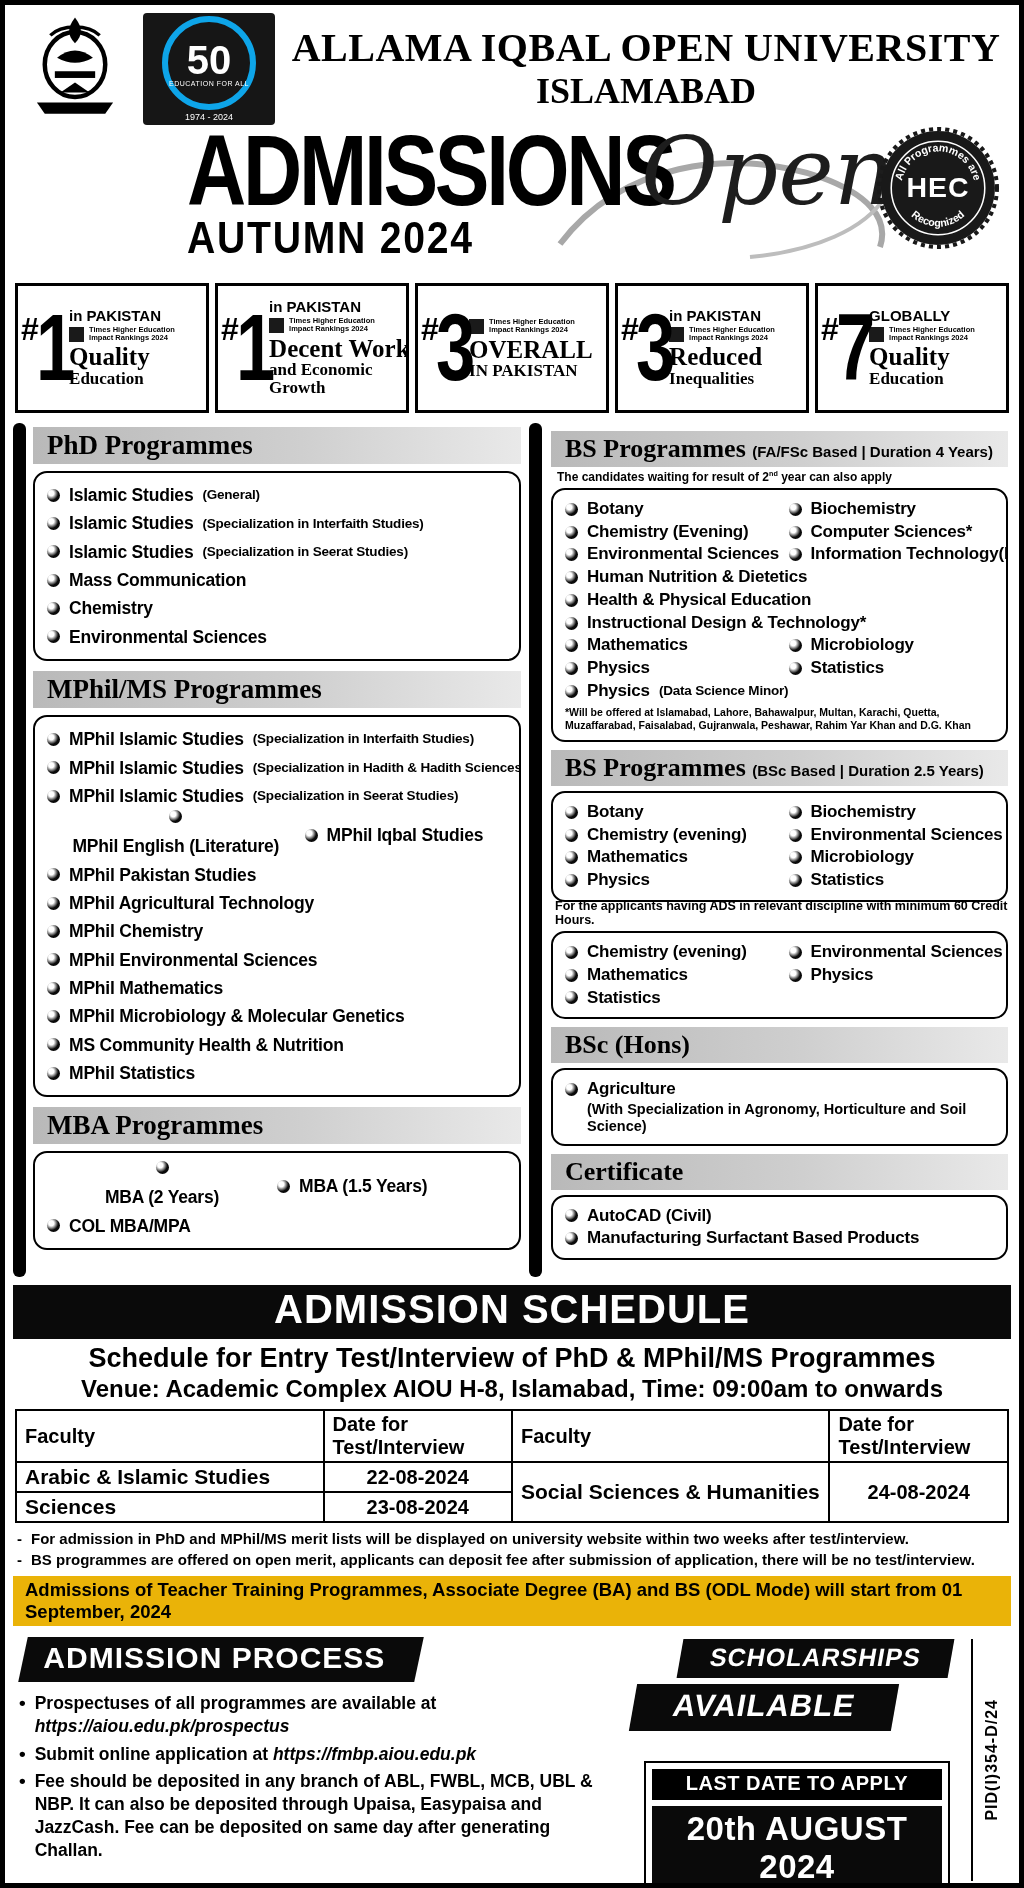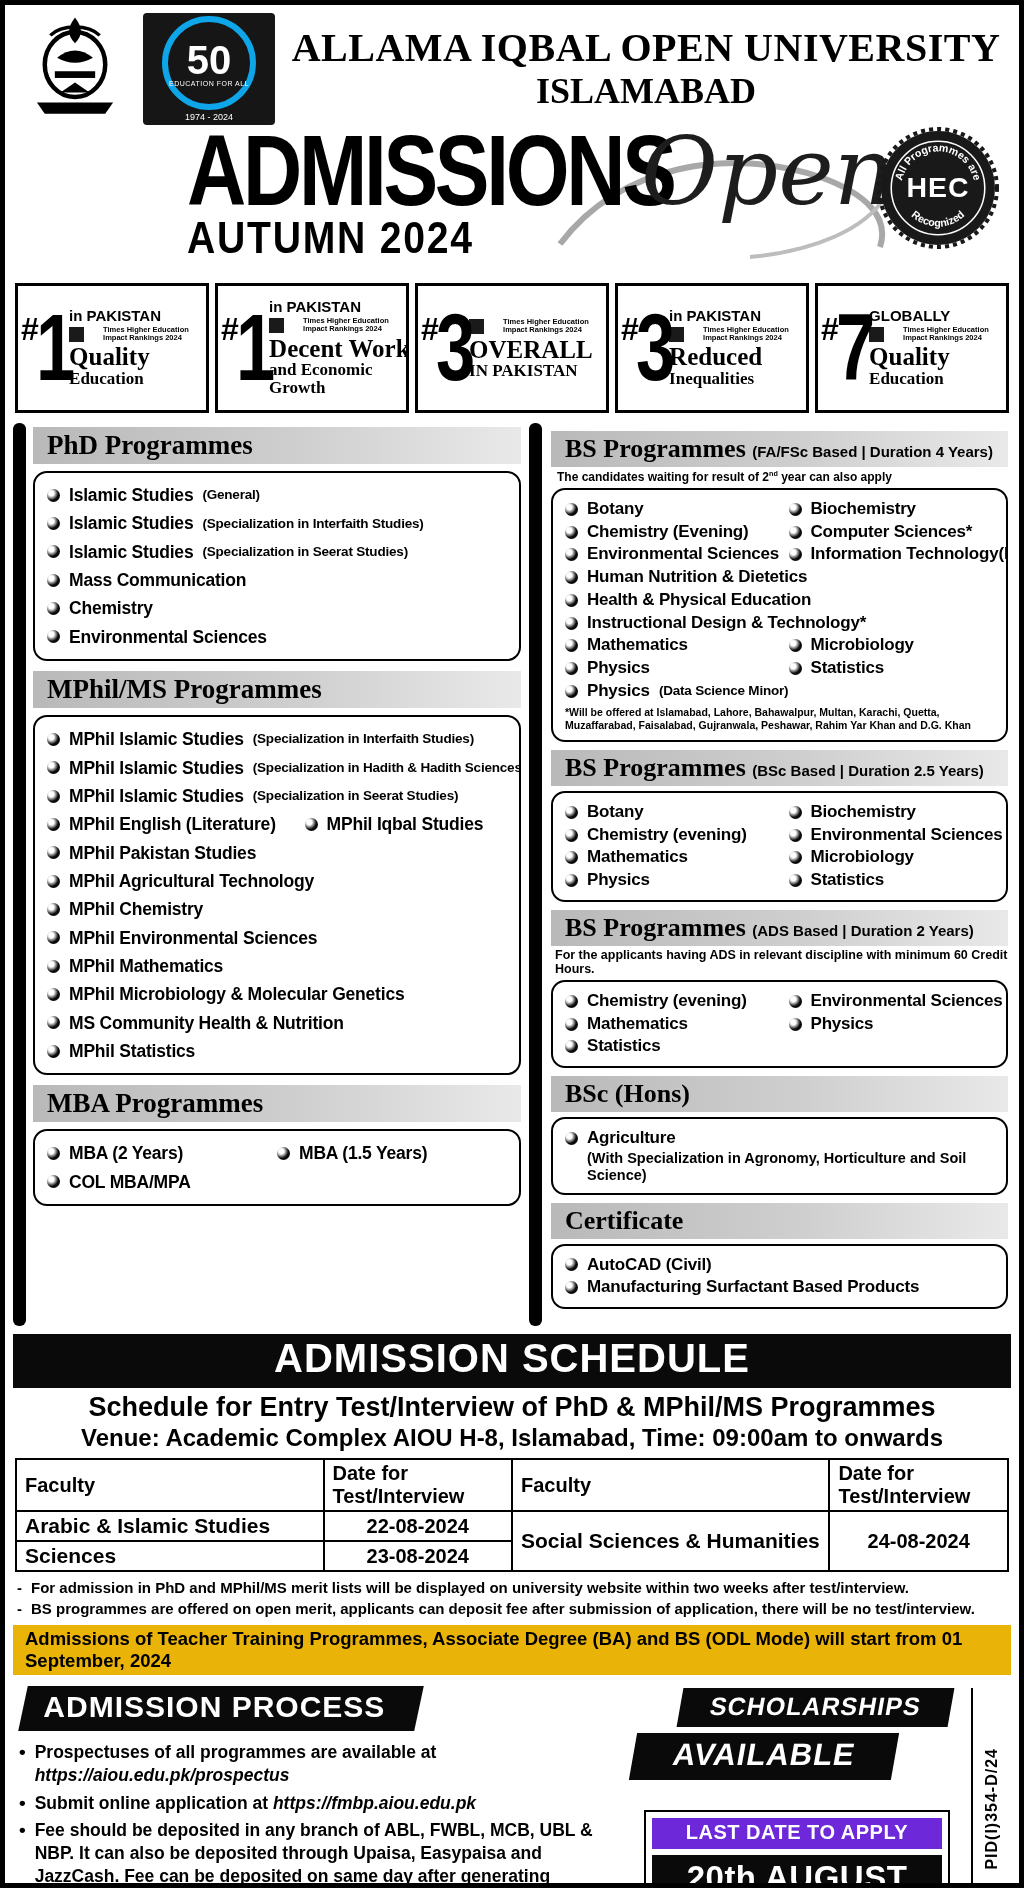--- a/index.html
+++ b/index.html
@@ -36,21 +36,21 @@
 
   
   .rankings{display:flex;gap:6px;padding:4px 10px 8px;flex:none;}
   .rank-box{flex:1;border:3px solid #000;height:120px;display:flex;align-items:center;padding:2px 3px;overflow:hidden;background:#fff;}
   .rank-num{display:flex;align-items:flex-start;line-height:1;flex:none;}
   .rank-hash{font-size:32px;font-weight:bold;margin-top:12px;}
   .rank-digit{font-size:94px;font-weight:bold;letter-spacing:-5px;transform:scaleX(.75);transform-origin:left;margin-left:-3px;}
   .rank-info{display:flex;flex-direction:column;align-items:flex-start;line-height:1.05;margin-left:-14px;min-width:0;}
   .rank-top{font-size:15px;font-weight:bold;}
   .rank-top:empty{display:none;}
-  .rank-the{display:flex;align-items:center;gap:19px;margin:2px 0;}
+  .rank-the{display:flex;align-items:center;gap:5px;margin:2px 0;}
   .the-logo{width:15px;height:15px;background:#1a1a1a;flex:none;}
   .rank-the-text{font-size:7.5px;font-weight:bold;line-height:1.1;max-width:110px;}
   .rank-main{font-family:"Liberation Serif",serif;font-weight:bold;font-size:25px;line-height:1.02;white-space:nowrap;}
   .rank-sub{font-family:"Liberation Serif",serif;font-weight:bold;font-size:17px;line-height:1.05;}
 
   
   .main{display:flex;padding:2px 8px 6px;flex:none;}
   .edge,.mid{width:13px;background:#000;border-radius:6px;flex:none;}
   .mid{margin:0 1px;}
   .col{display:flex;flex-direction:column;min-width:0;}
@@ -66,21 +66,21 @@
   .prog-box{border:2.5px solid #000;border-radius:14px;padding:8px 12px;margin:0 2px;background:#fff;overflow:hidden;}
   .pitem{display:flex;align-items:center;gap:9px;font-weight:bold;letter-spacing:-.2px;line-height:1.62;white-space:nowrap;min-width:0;}
   .pitem .m{font-size:17.5px;}
   .pitem .p{font-size:13.5px;}
   .pitem .p:empty{display:none;}
   .col-right .pitem{line-height:1.34;}
   .col-right .pitem .m{font-size:17px;}
   .bullet{width:13px;height:13px;border-radius:50%;flex:none;
           background:radial-gradient(circle at 33% 33%, #ffffff 0 2.6px, #0a0a0a 7px);}
   .row2{display:flex;}
-  .row2 .pitem:first-child{width:56%;}
+  .row2 .pitem:first-child{width:56%;flex-direction:column;}
   .row2 .pitem:last-child{flex:1;}
   .row2.half .pitem:first-child{width:50%;}
 
   .grid2{display:grid;grid-template-columns:1fr 1fr;column-gap:18px;}
   .grid2 .w{grid-column:1 / -1;}
   .bs-note{font-size:12px;font-weight:bold;margin:-3px 2px 4px 8px;}
   .bs-note sup{font-size:60%;}
   .ads-note{font-size:12.5px;font-weight:bold;margin:-3px 2px 4px 6px;}
   .footnote{grid-column:1 / -1;font-size:10.5px;font-weight:bold;line-height:1.25;margin-top:3px;white-space:normal;}
   .hons-sub{font-size:14.5px;font-weight:bold;padding-left:22px;line-height:1.2;}
@@ -109,21 +109,21 @@
   .pb::before{content:"\2022";font-size:19px;line-height:1.2;}
   .pb .link{font-style:italic;}
   .pb .link:empty{display:none;}
   .proc-right{width:336px;flex:none;display:flex;flex-direction:column;align-items:center;padding-top:4px;}
   .sch1{background:#0a0a0a;color:#fff;font-size:25px;font-weight:bold;padding:4px 30px 6px;transform:skewX(-10deg);
         align-self:flex-end;margin-right:14px;letter-spacing:1px;}
   .sch2{background:#0a0a0a;color:#fff;font-size:31px;font-weight:bold;padding:4px 40px 7px;transform:skewX(-10deg);
         align-self:flex-start;margin:6px 0 0 4px;letter-spacing:1px;}
   .deadline{border:2.5px solid #000;padding:6px;margin-top:30px;width:306px;box-sizing:border-box;
             display:flex;flex-direction:column;gap:6px;}
-  .dl-label{background:#6d28d9;color:#fff;text-align:center;font-size:20px;font-weight:bold;padding:3px 0 5px;letter-spacing:.5px;}
+  .dl-label{background:#000000;color:#fff;text-align:center;font-size:20px;font-weight:bold;padding:3px 0 5px;letter-spacing:.5px;}
   .dl-date{background:#0a0a0a;color:#fff;text-align:center;font-size:33px;font-weight:bold;padding:4px 0 8px;letter-spacing:.5px;}
   .pid-strip{position:absolute;right:0;top:4px;bottom:4px;width:38px;border-left:2.5px solid #000;
              display:flex;align-items:center;justify-content:center;}
   .pid-strip span{writing-mode:vertical-rl;transform:rotate(180deg);font-size:16px;font-weight:bold;letter-spacing:1px;white-space:nowrap;}
 </style>
 </head>
 <body>
 
 <div class="page">
 
@@ -476,24 +476,20 @@
         <div class="pitem">
             <span class="bullet"></span>
             <span class="m">Physics</span>
           </div>
         <div class="pitem">
             <span class="bullet"></span>
             <span class="m">Statistics</span>
           </div>
       </div>
 
-      <div class="sec-head">
-        <span>BS Programmes</span>
-        <span class="suffix">(ADS Based | Duration 2 Years)</span>
-      </div>
       <div class="ads-note">For the applicants having ADS in relevant discipline with minimum 60 Credit Hours.</div>
       <div class="prog-box grid2">
         <div class="pitem">
             <span class="bullet"></span>
             <span class="m">Chemistry (evening)</span>
           </div>
         <div class="pitem">
             <span class="bullet"></span>
             <span class="m">Environmental Sciences</span>
           </div>

